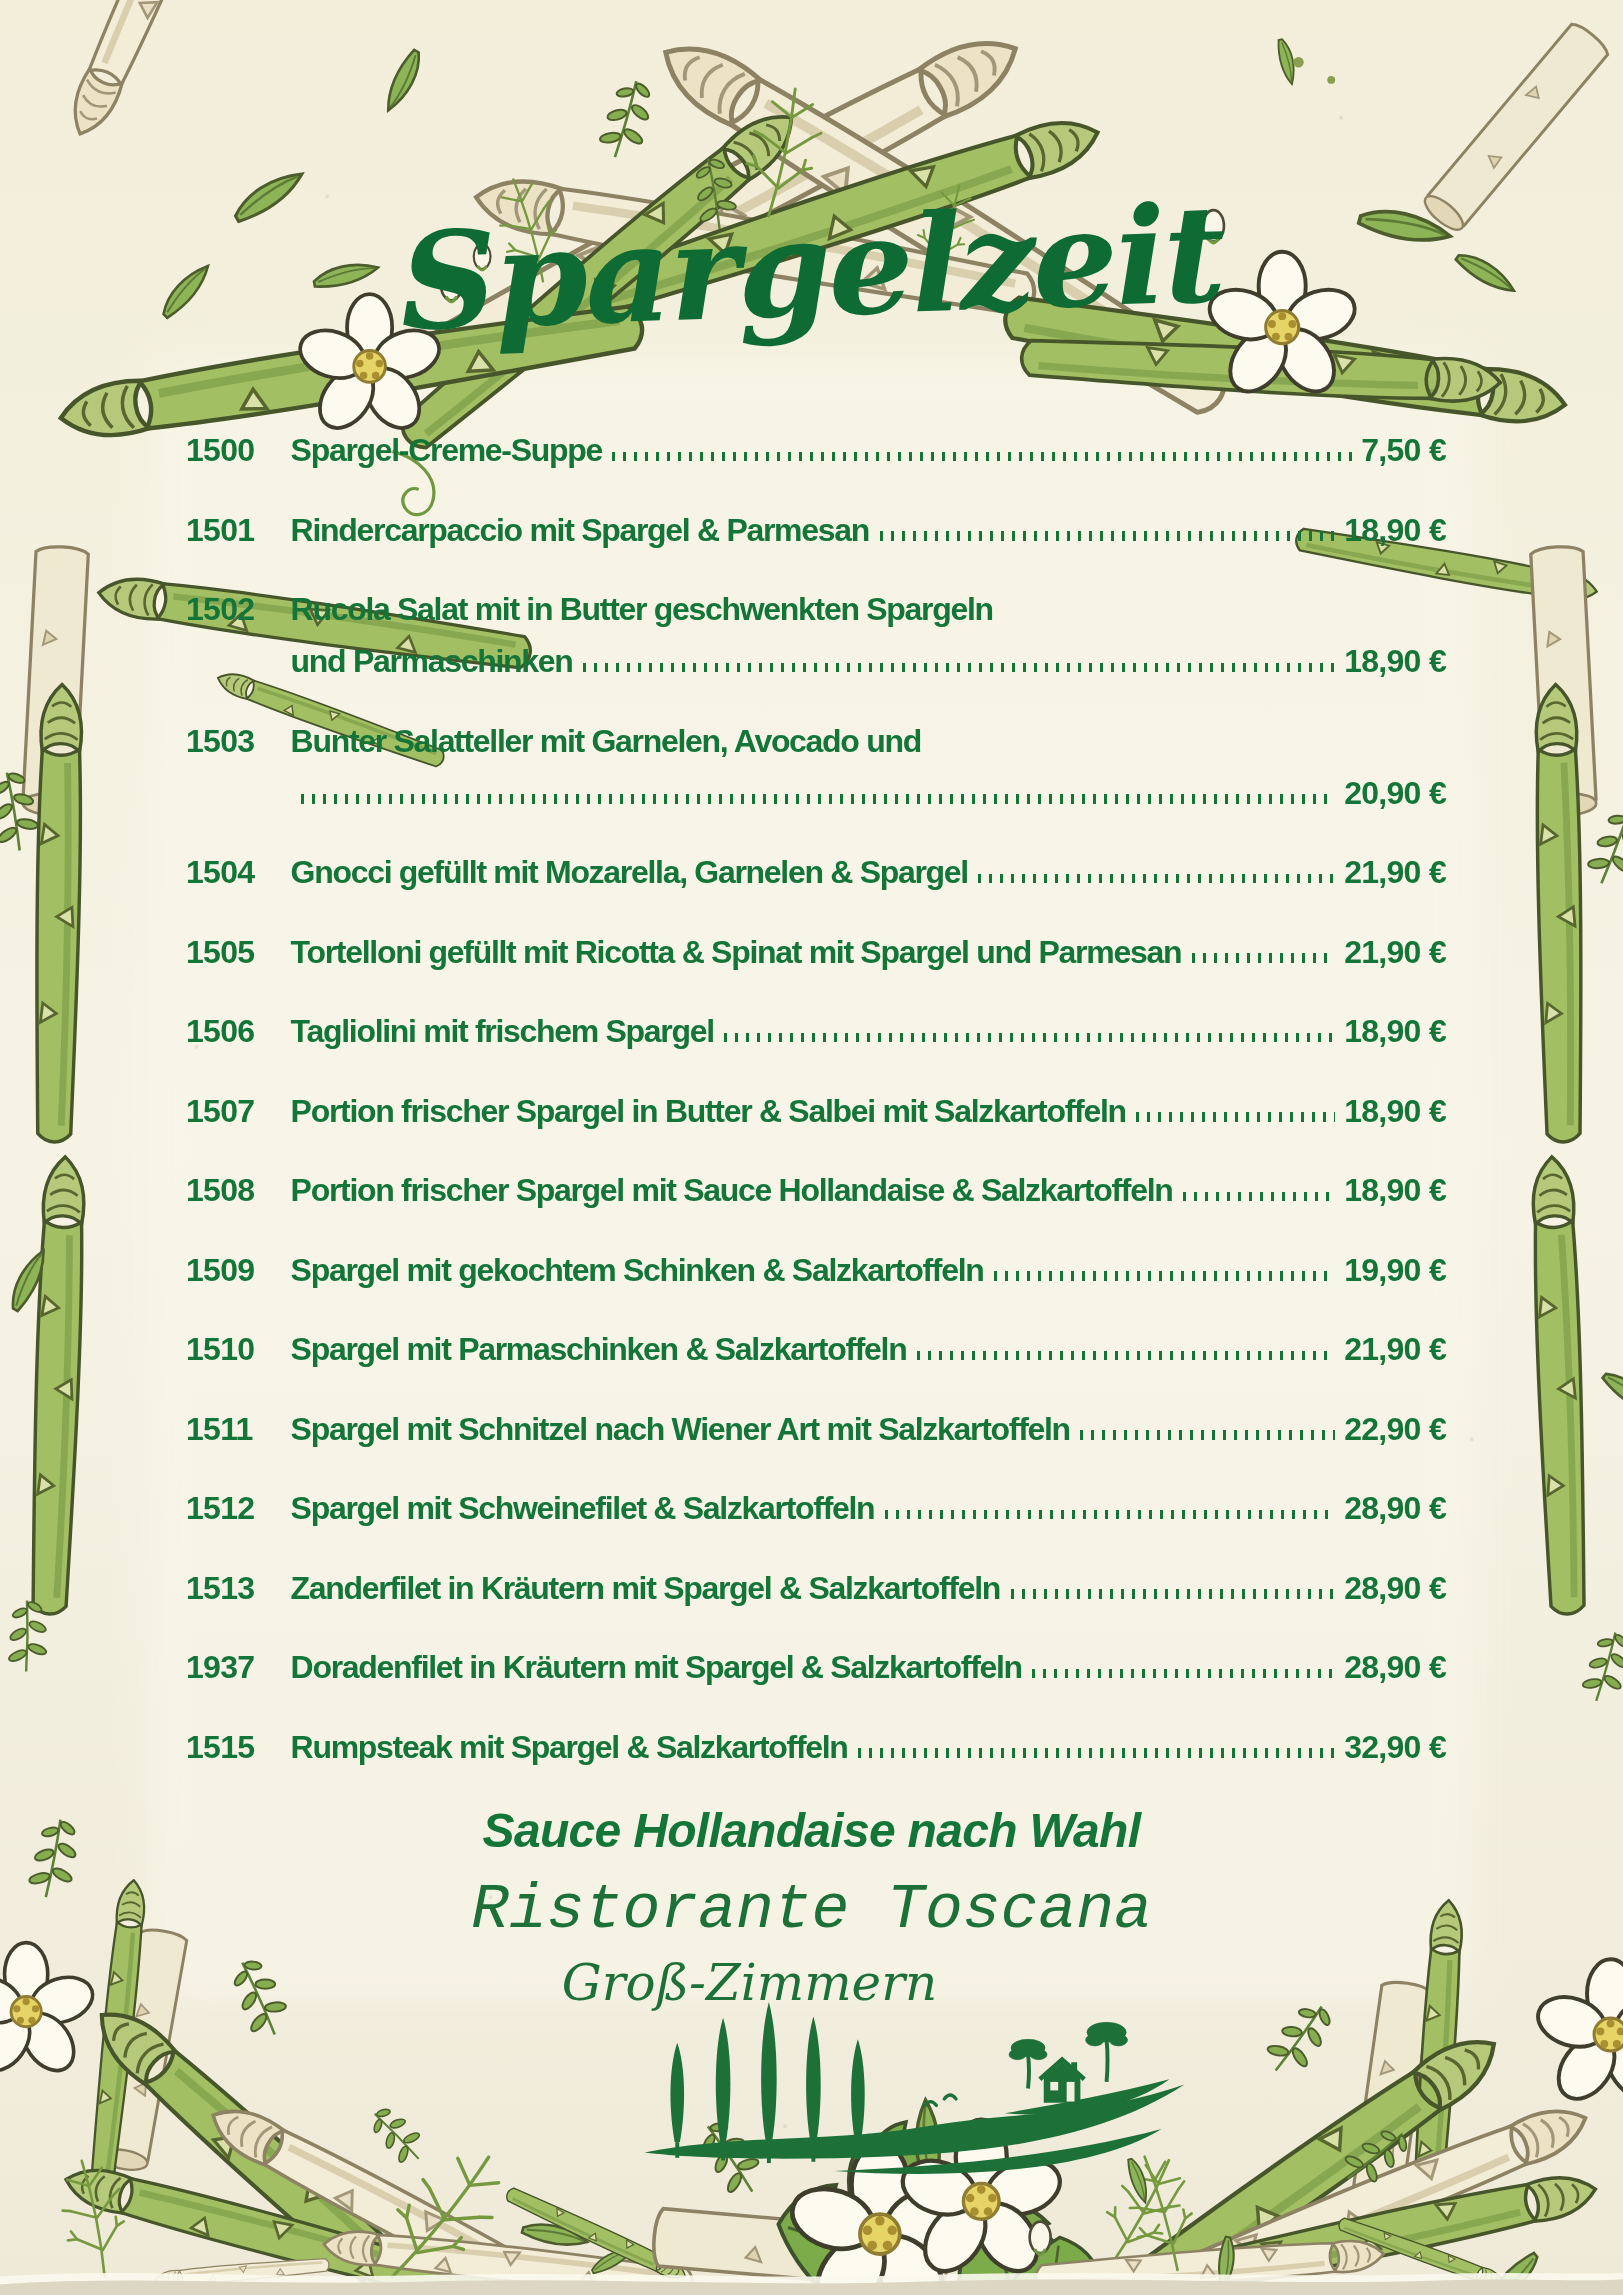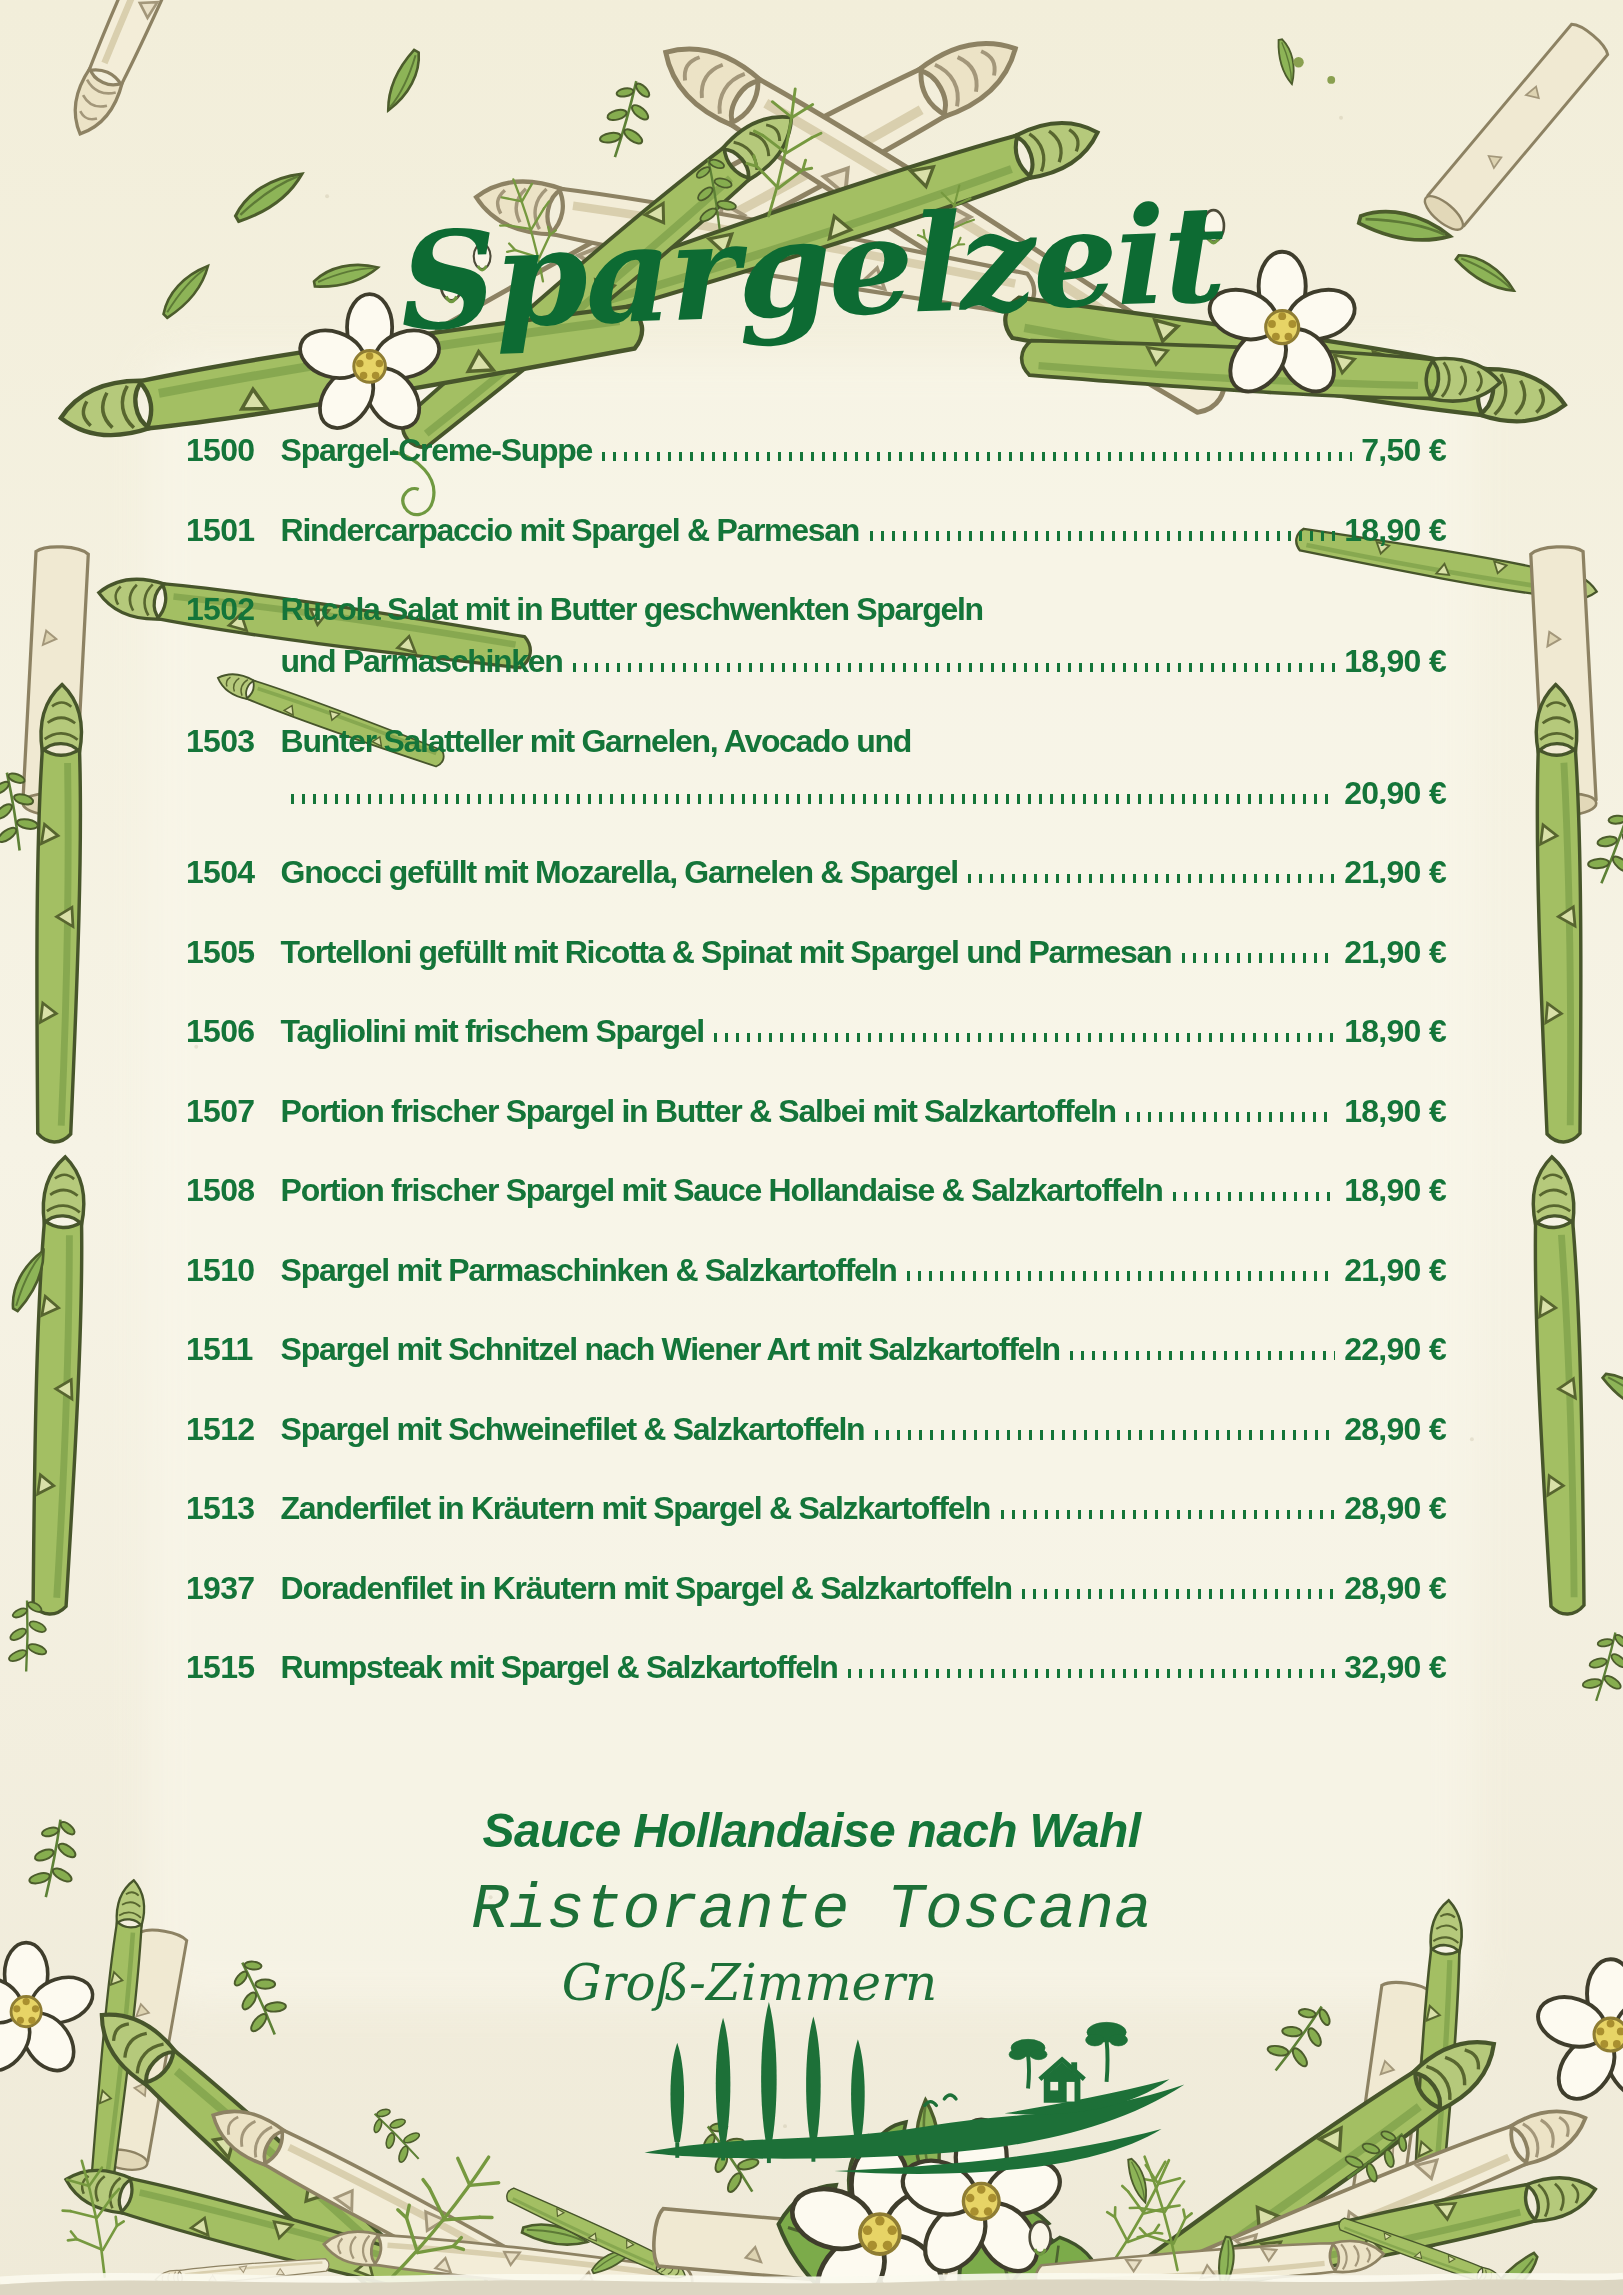--- a/index.html
+++ b/index.html
@@ -15,21 +15,21 @@
         font-family:"Liberation Sans",sans-serif;background:var(--paper);}
   .art{position:absolute;inset:0;width:100%;height:100%;}
 
   .title{position:absolute;top:195px;left:0;right:0;text-align:center;
          font-family:"DejaVu Serif",serif;font-style:italic;font-weight:bold;
          font-size:134px;line-height:1.1;color:var(--title-green);
          transform:rotate(-2deg);letter-spacing:-2.6px;}
 
   .menu{position:absolute;left:186px;top:424px;width:1260px;color:var(--text-green);}
   .row{display:flex;align-items:flex-start;margin-bottom:27.5px;
-       font-weight:bold;font-size:32px;line-height:52px;}
+       font-weight:bold;font-size:32px;line-height:52px;gap:10px;}
   .num{flex:0 0 75px;letter-spacing:-0.7px;}
   .body{flex:1 1 auto;margin-left:19.6px;min-width:0;}
   .nameline,.name{letter-spacing:-1.3px;white-space:nowrap;}
   .lastline{display:flex;align-items:center;}
   .leader{flex:1 1 15.7px;min-width:15.7px;height:9.2px;align-self:flex-end;
           margin:0 9.2px 15px 10.5px;
           background-image:repeating-linear-gradient(to right,var(--text-green) 0 3.3px,transparent 3.3px 11px);}
   .price{white-space:nowrap;letter-spacing:-0.7px;}
 
   .sauce{position:absolute;top:1803px;left:0;right:0;text-align:center;
@@ -348,20 +348,30 @@
       <span class="num">1508</span>
       <span class="body">
         <span class="lastline">
           <span class="name">Portion frischer Spargel mit Sauce Hollandaise &amp; Salzkartoffeln</span>
           <span class="leader"></span>
           <span class="price">18,90 €</span>
         </span>
       </span>
     </div>
 
+    <div class="row">
+      <span class="num">1509</span>
+      <span class="body">
+        <span class="lastline">
+          <span class="name">Spargel mit gekochtem Schinken &amp; Salzkartoffeln</span>
+          <span class="leader"></span>
+          <span class="price">19,90 €</span>
+        </span>
+      </span>
+    </div>
 
     <div class="row">
       <span class="num">1510</span>
       <span class="body">
         <span class="lastline">
           <span class="name">Spargel mit Parmaschinken &amp; Salzkartoffeln</span>
           <span class="leader"></span>
           <span class="price">21,90 €</span>
         </span>
       </span>

